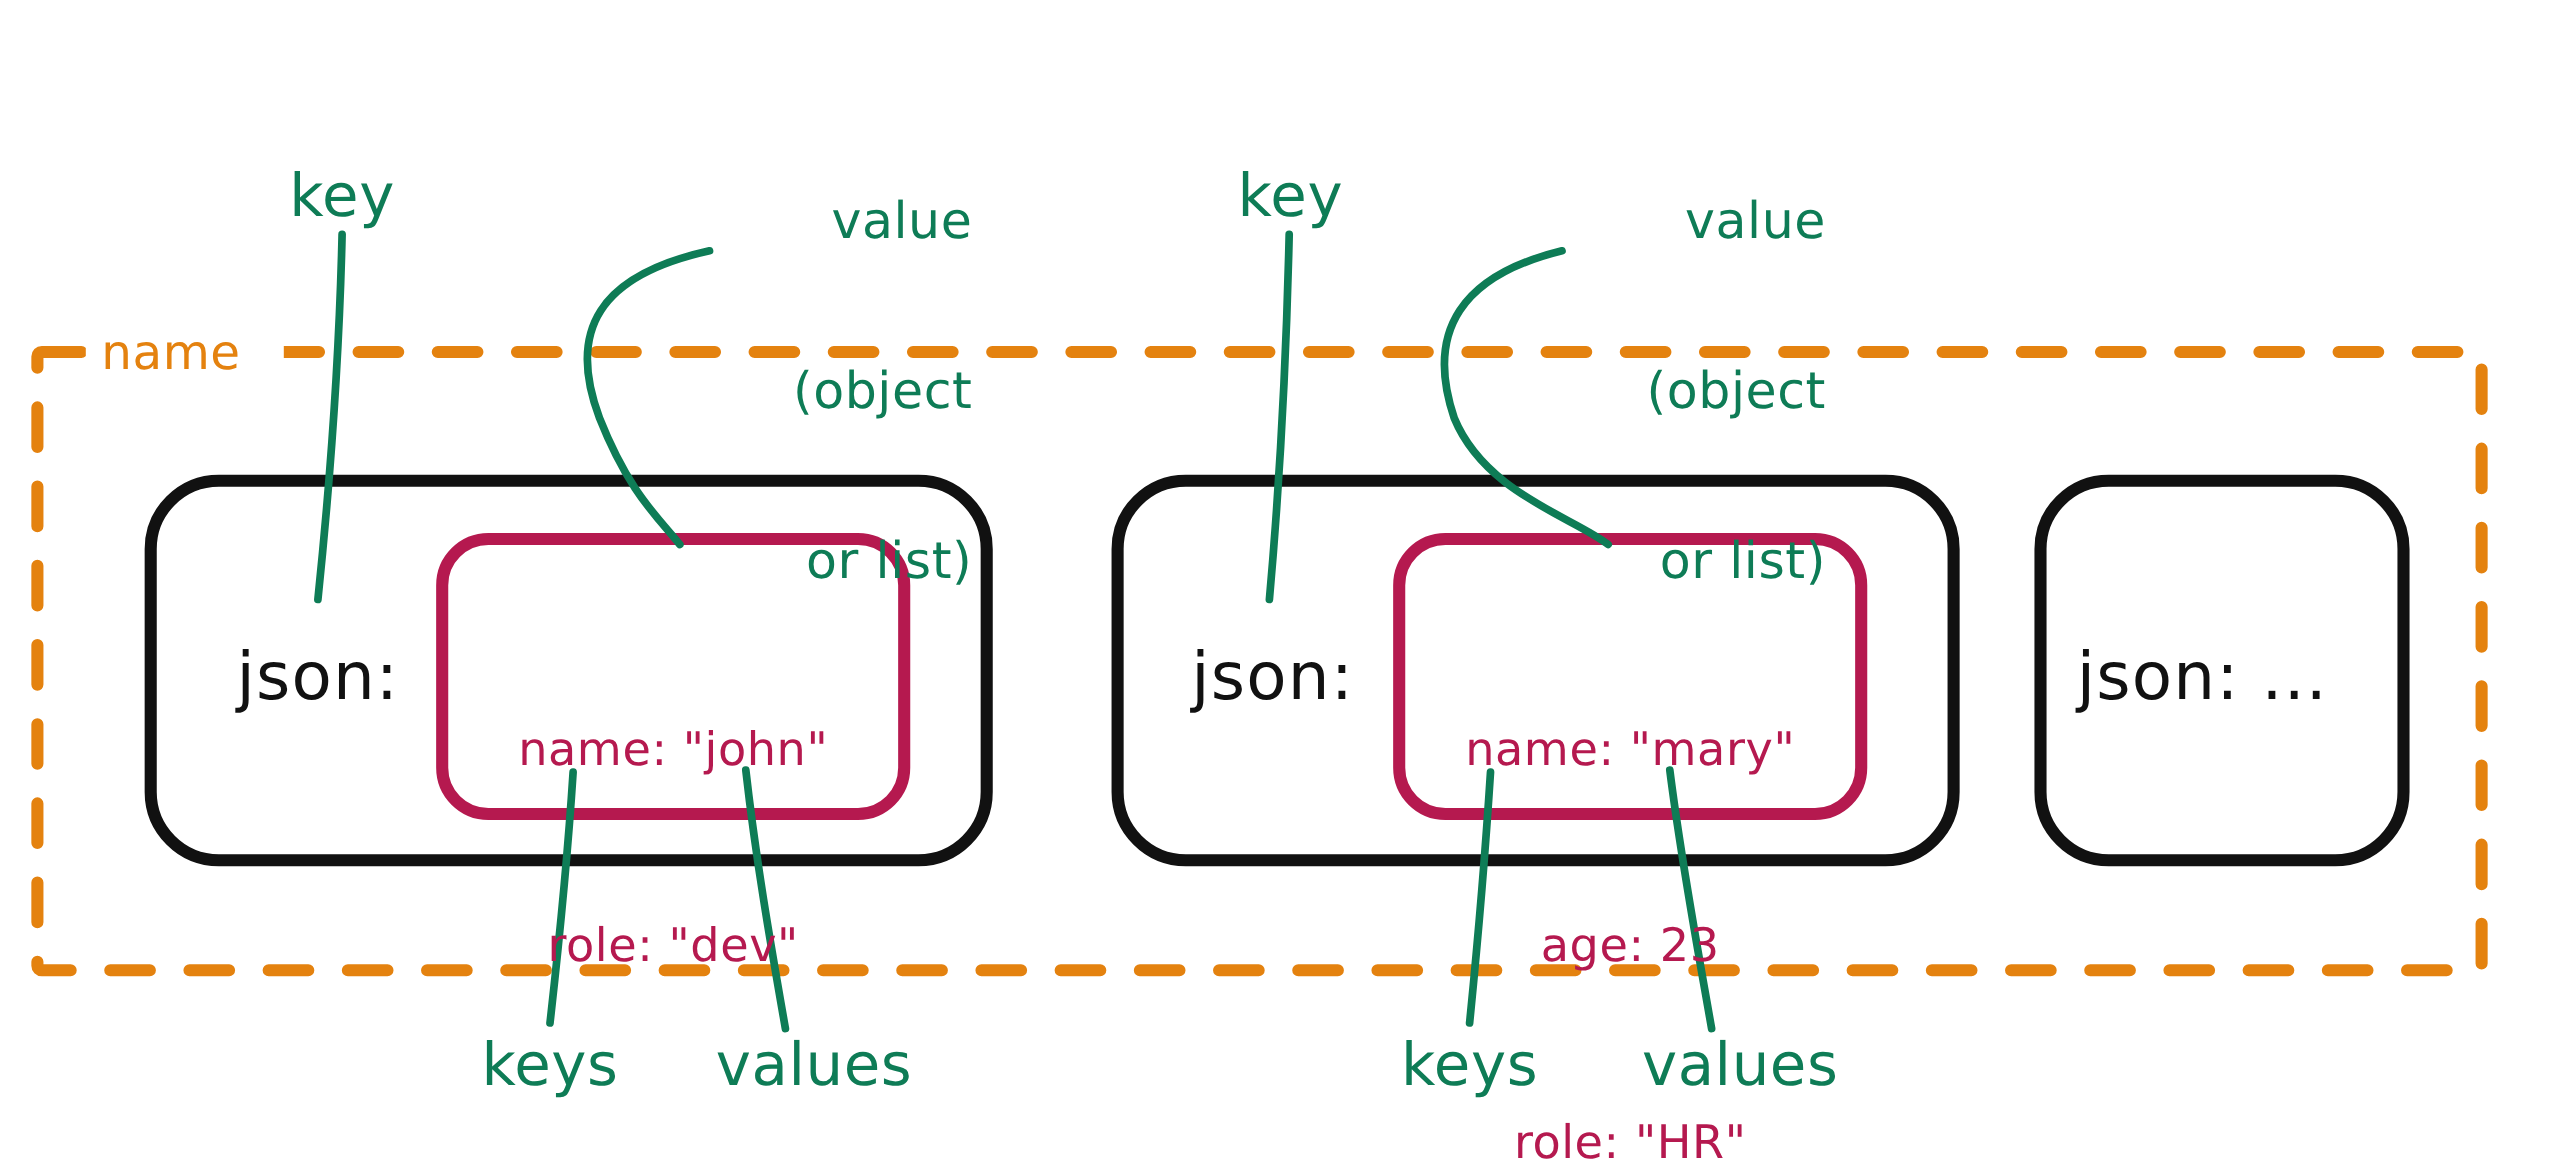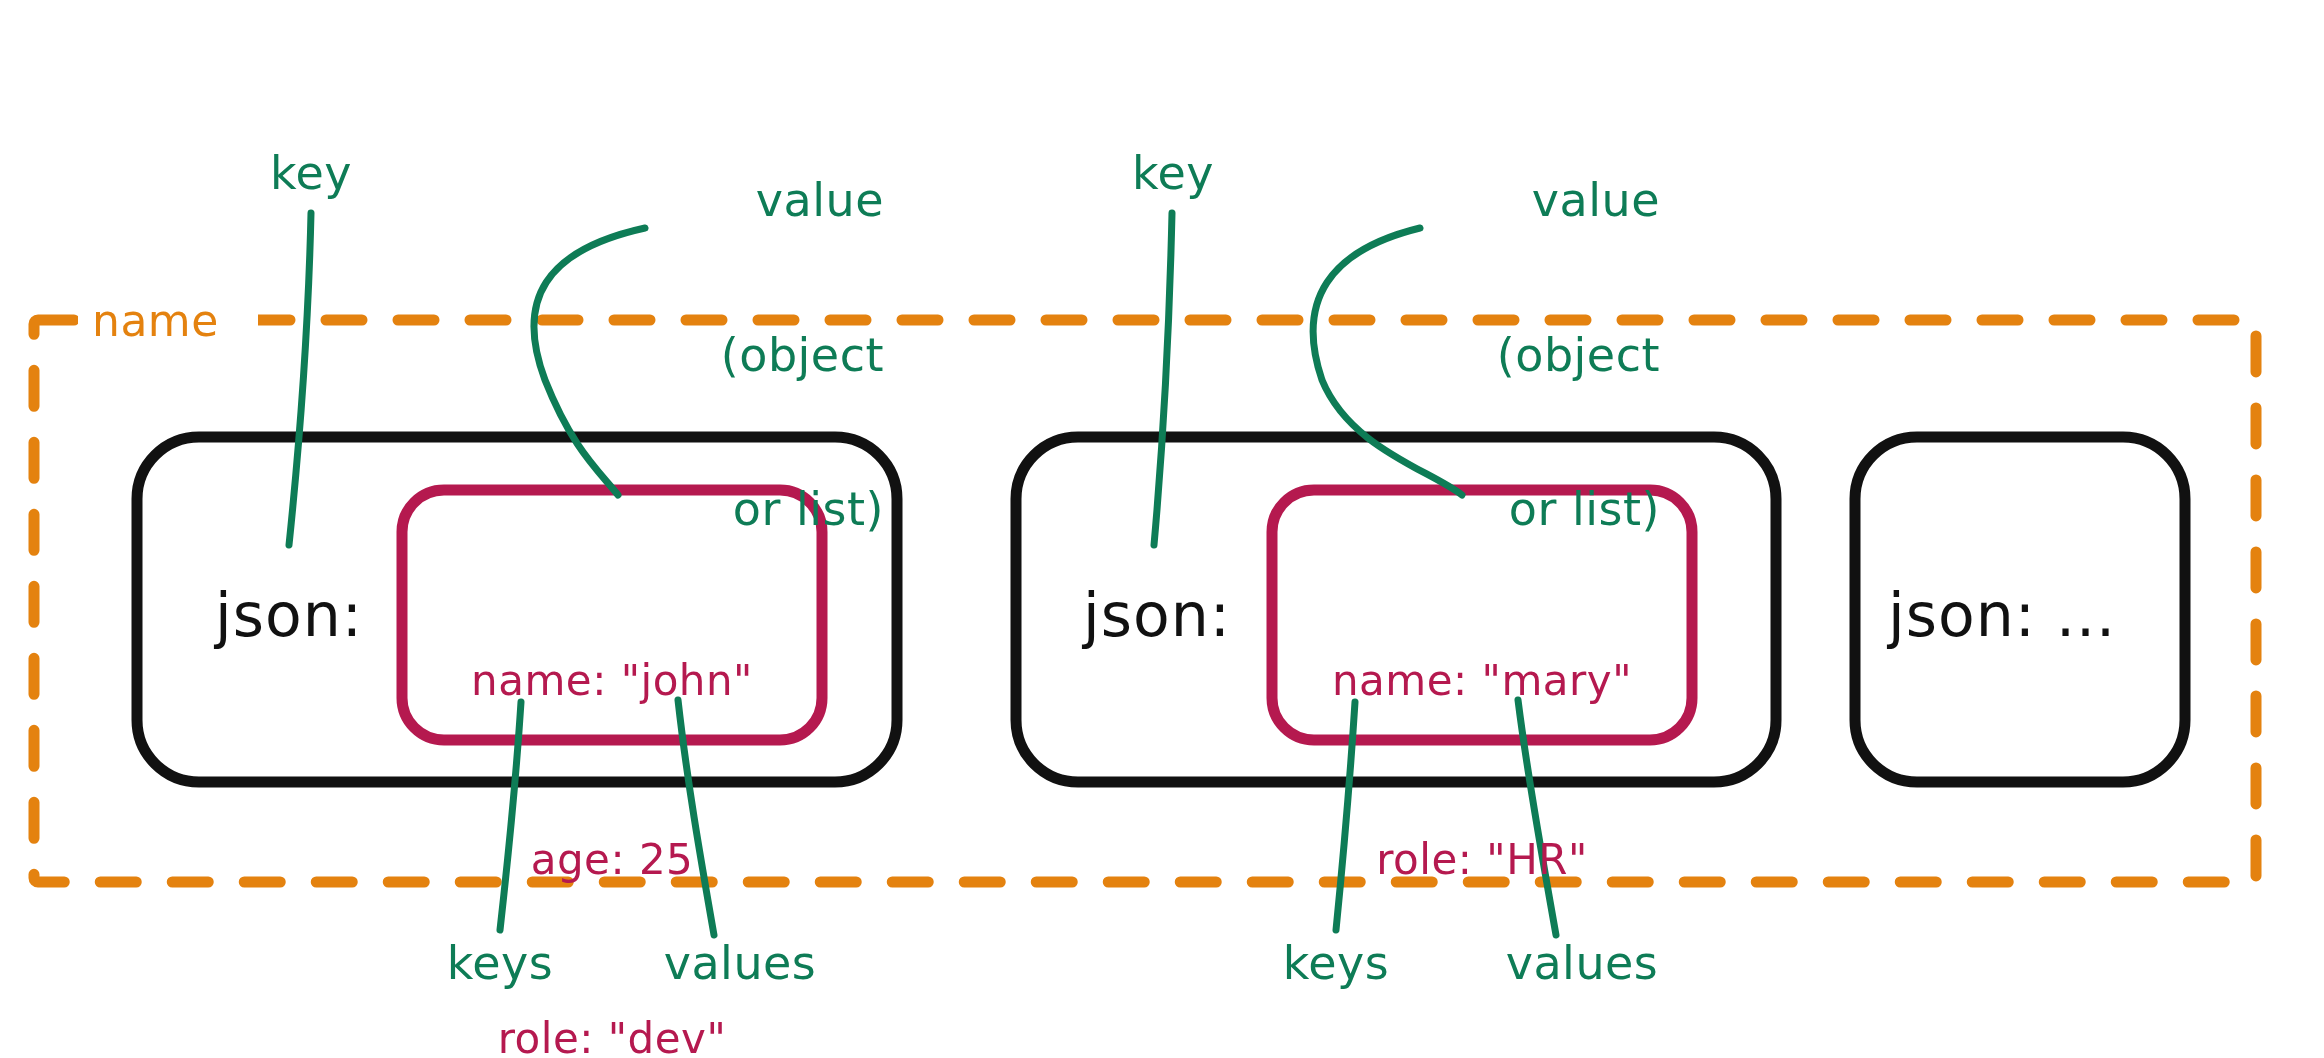--- a/index.html
+++ b/index.html
@@ -25,21 +25,21 @@
     height: 1058px;
   }
   .txt {
     position: absolute;
     white-space: pre;
     line-height: 1.12;
     font-family: "DejaVu Sans", sans-serif;
   }
   .annot {
     color: #0E7C56;
-    font-size: 46px;
+    font-size: 54px;
     font-weight: 400;
     text-align: center;
     letter-spacing: 0.5px;
   }
   .annot-multi {
     color: #0E7C56;
     font-size: 46px;
     font-weight: 400;
     text-align: right;
     letter-spacing: 0.5px;
@@ -120,28 +120,28 @@
   <div class="txt annot-multi" style="left:1400px; top:72px; width:260px;">
     <span class="inner-line">value</span>
     <span class="inner-line">(object</span>
     <span class="inner-line">or list)</span>
   </div>
 
   <div class="txt json-label" style="left:215px; top:582px;">json:</div>
 
   <div class="txt inner-text" style="left:402px; top:532px; width:420px;">
     <span class="inner-line">name: "john"</span>
-    <span class="inner-line">age: 25</span>
     <span class="inner-line">role: "dev"</span>
   </div>
 
   <div class="txt json-label" style="left:1083px; top:582px;">json:</div>
 
   <div class="txt inner-text" style="left:1272px; top:532px; width:420px;">
     <span class="inner-line">name: "mary"</span>
+    <span class="inner-line">age: 23</span>
     <span class="inner-line">role: "HR"</span>
   </div>
 
   <div class="txt json-label" style="left:1888px; top:582px;">json: ...</div>
 
   <div class="txt annot" style="left:410px; top:938px; width:180px;">keys</div>
 
   <div class="txt annot" style="left:640px; top:938px; width:200px;">values</div>
 
   <div class="txt annot" style="left:1246px; top:938px; width:180px;">keys</div>

